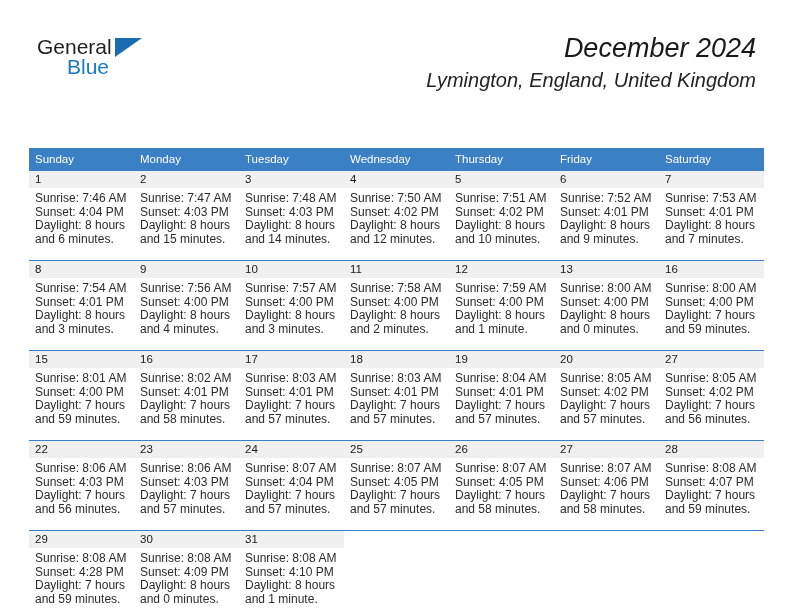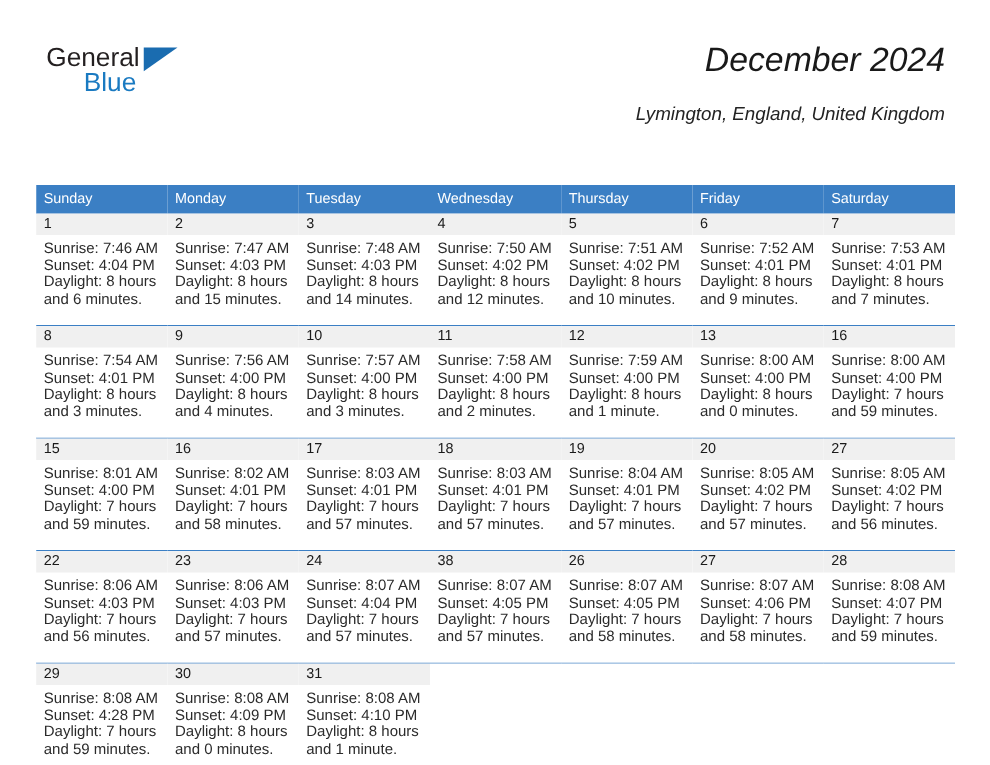--- a/index.html
+++ b/index.html
@@ -65,24 +65,24 @@
     text-align: right;
     font-style: italic;
   }
   .cal-title {
     font-size: 27px;
     color: #191919;
     line-height: 32px;
     white-space: nowrap;
   }
   .cal-subtitle {
-    font-size: 15px;
+    font-size: 20px;
     color: #232323;
     line-height: 20px;
-    margin-top: 18px;
+    margin-top: 6px;
     white-space: nowrap;
   }
 
   
   .cal {
     position: absolute;
     left: 29px;
     top: 104px;
     width: 735px;
     border-collapse: collapse;
@@ -432,21 +432,21 @@
               <div class="lines">
                 <div>Sunrise: 8:07 AM</div>
                 <div>Sunset: 4:04 PM</div>
                 <div>Daylight: 7 hours</div>
                 <div>and 57 minutes.</div>
               </div>
             </div>
           </td>
           <td>
             <div class="cell filled">
-              <div class="daynum-band">38</div>
+              <div class="daynum-band">25</div>
               <div class="lines">
                 <div>Sunrise: 8:07 AM</div>
                 <div>Sunset: 4:05 PM</div>
                 <div>Daylight: 7 hours</div>
                 <div>and 57 minutes.</div>
               </div>
             </div>
           </td>
           <td>
             <div class="cell filled">

